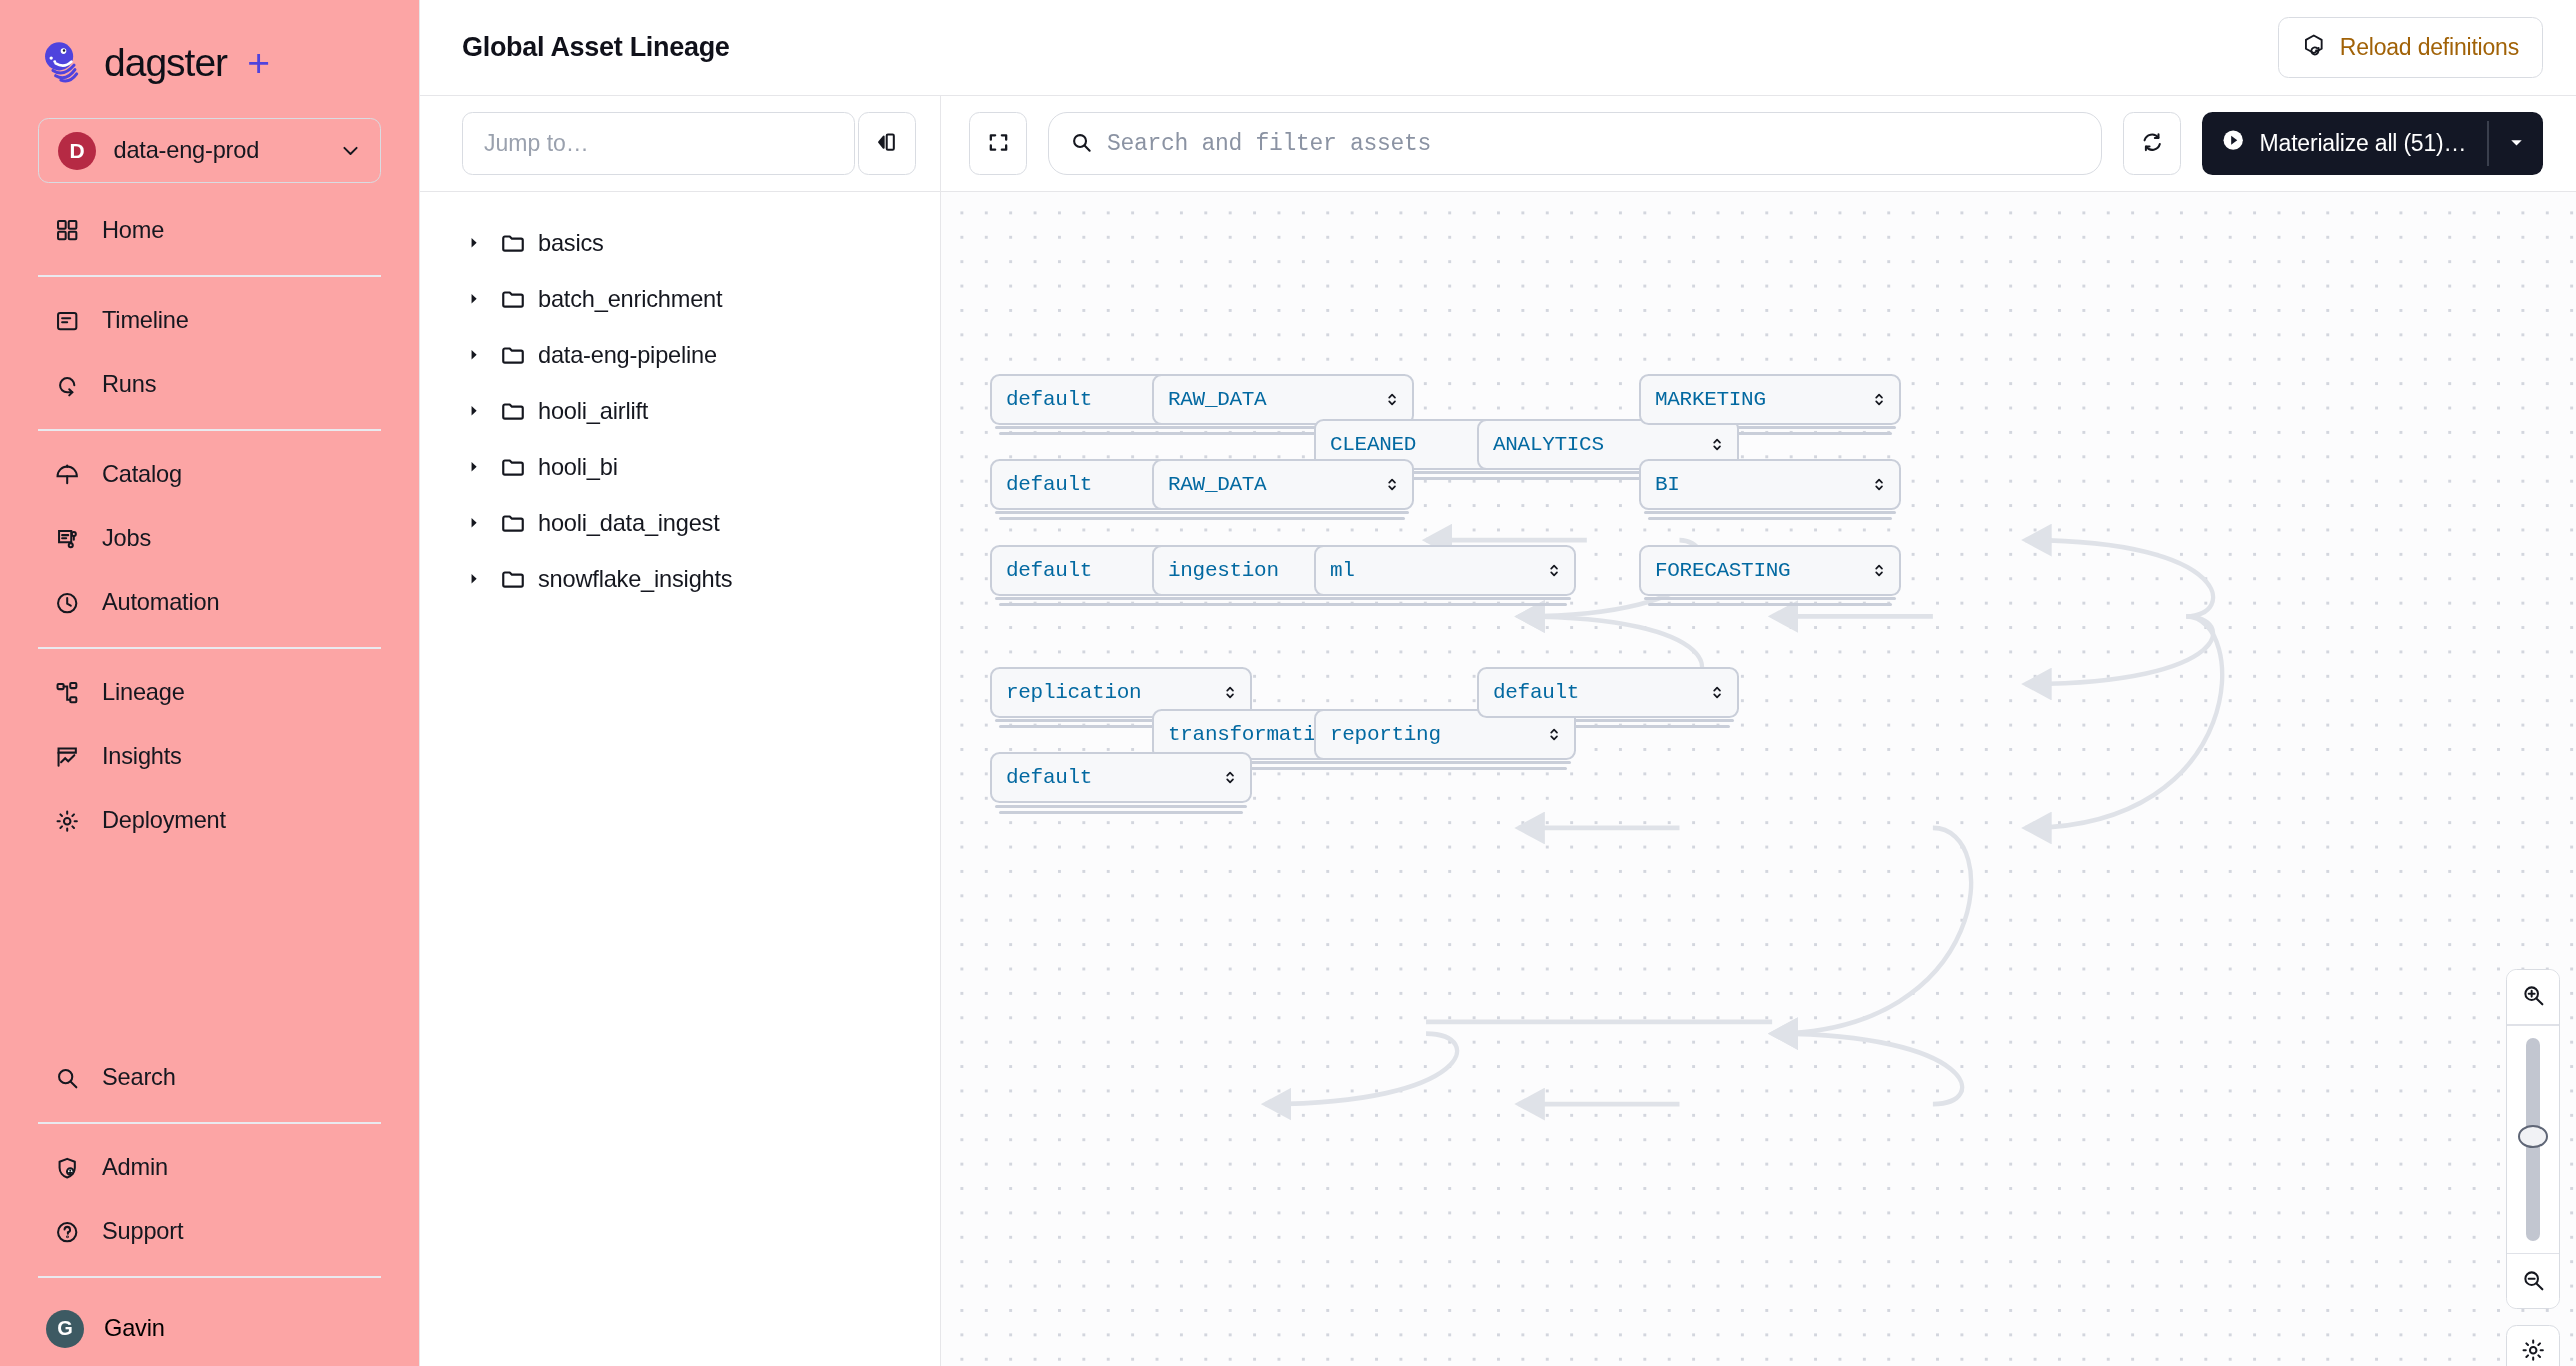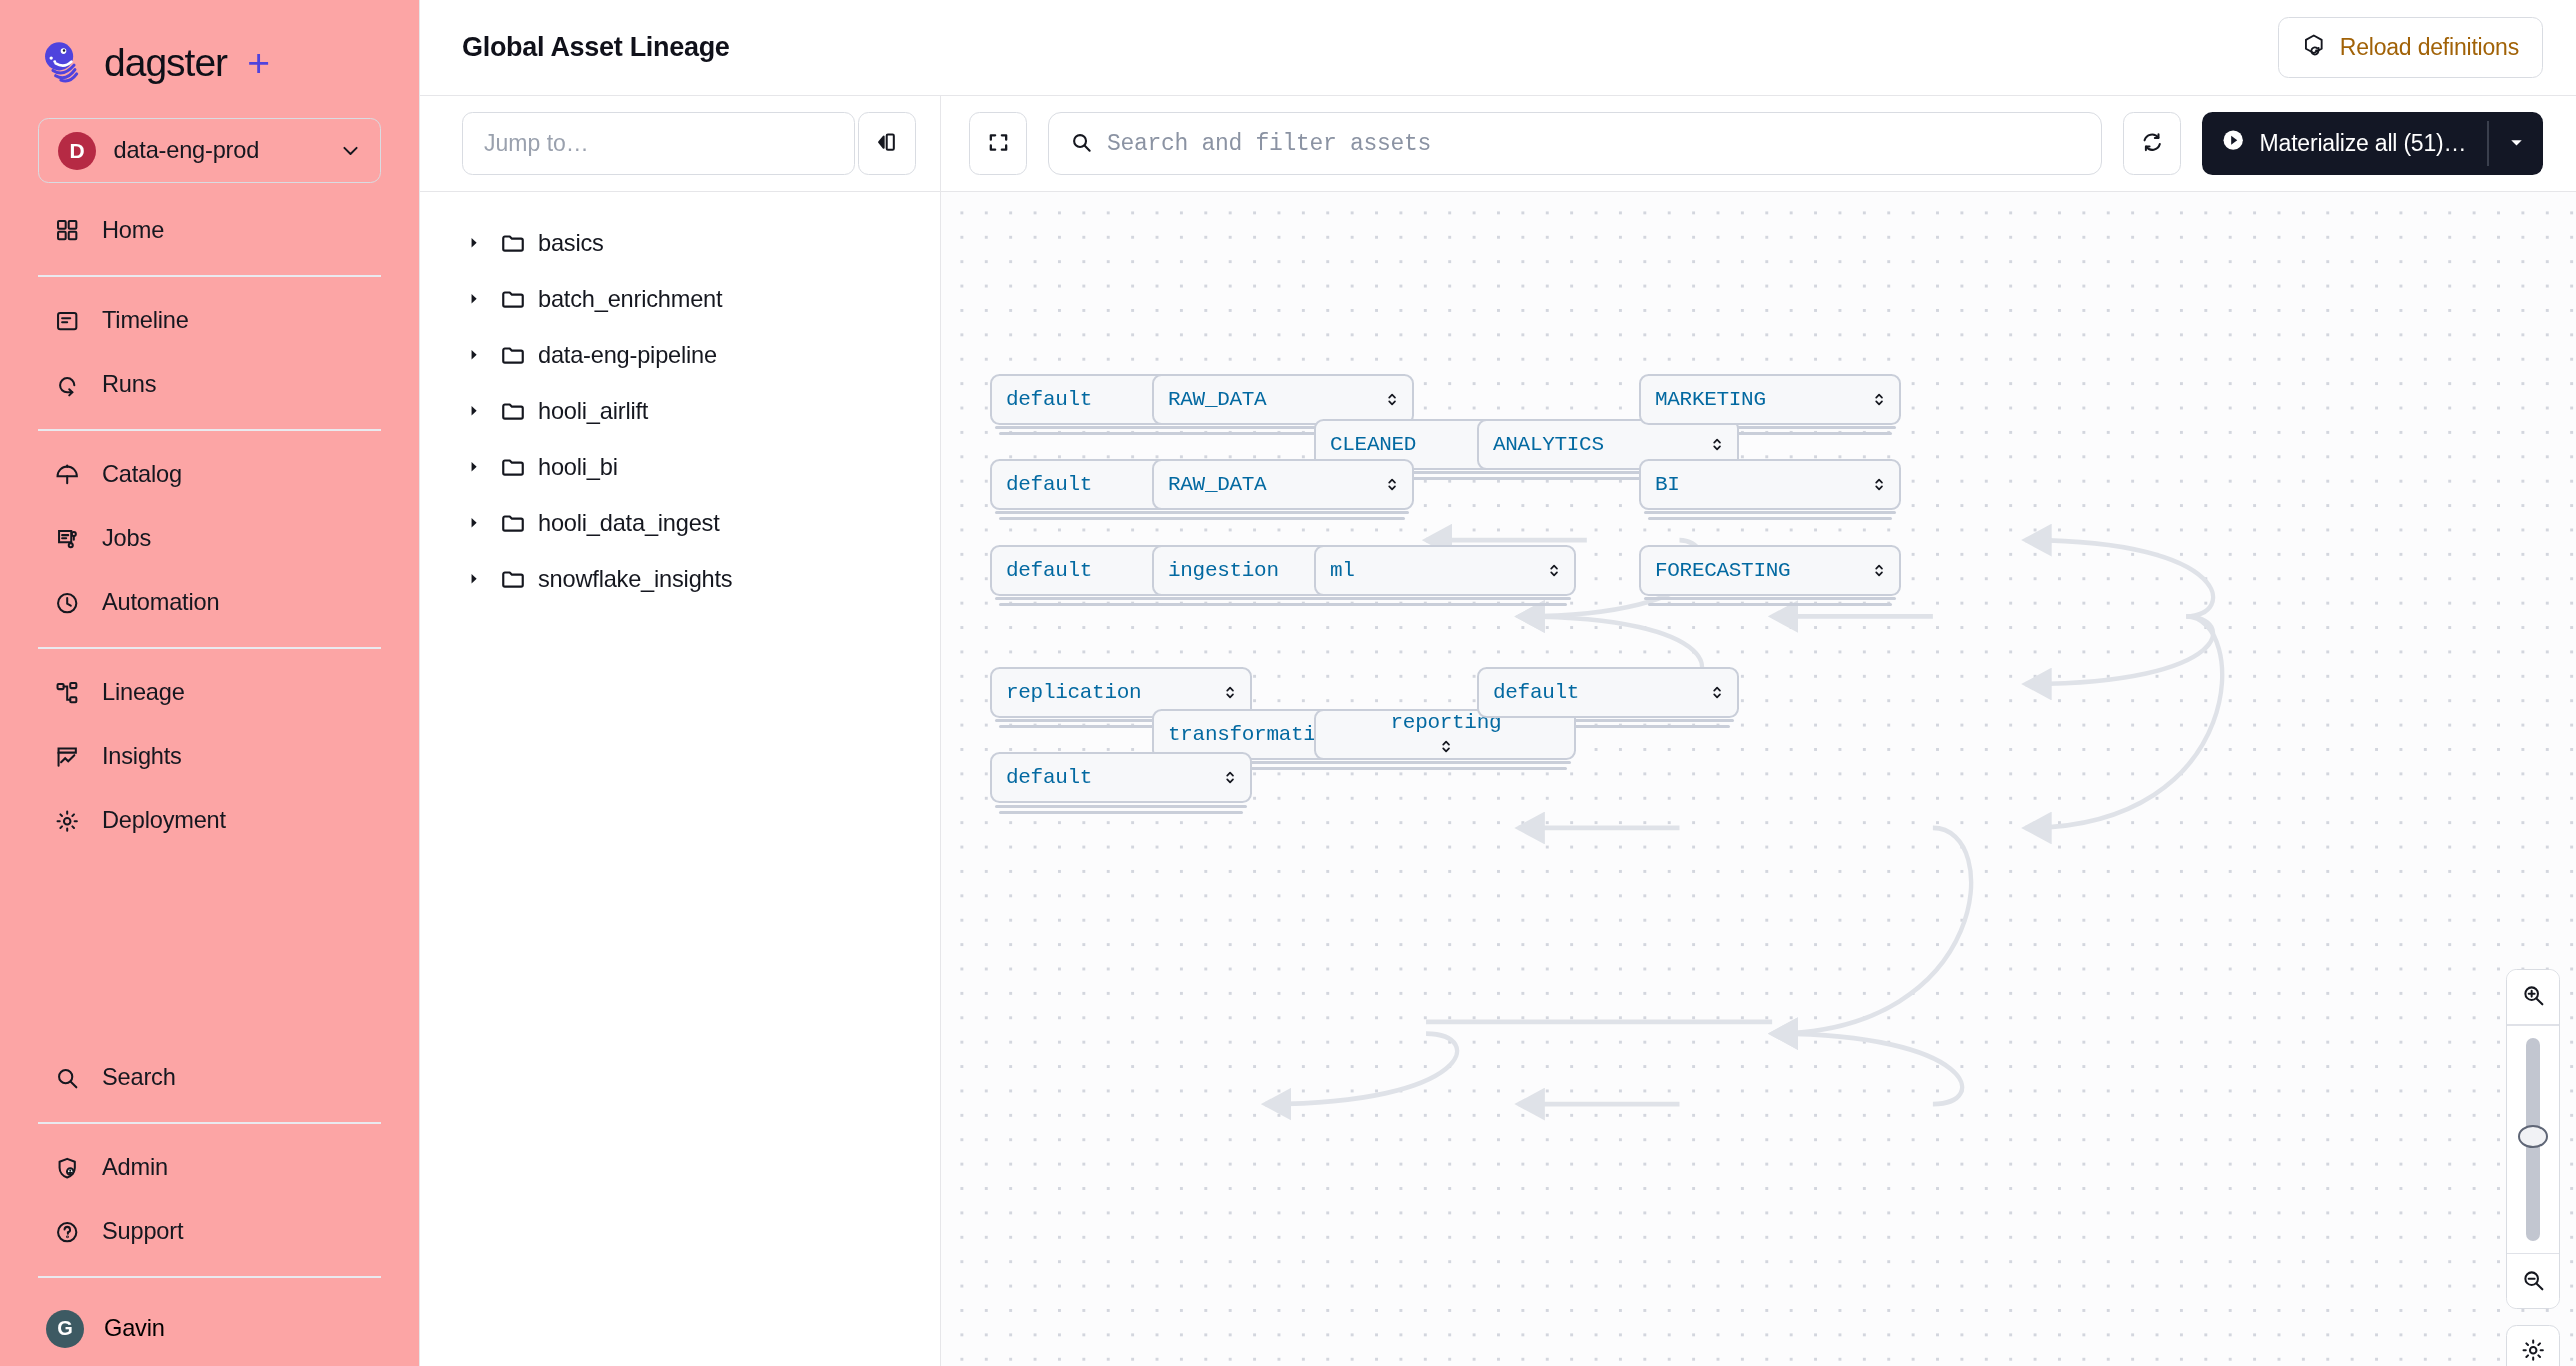--- a/index.html
+++ b/index.html
@@ -109,21 +109,21 @@
     width: 58px; height: 63px; flex: 0 0 58px;
     border: 1.7px solid #d9dce2; border-radius: 10.5px; background: #fff;
     display: flex; align-items: center; justify-content: center; cursor: pointer;
   }
   .toolbar-right {
     flex: 1; display: flex; align-items: center; gap: 21px;
     padding: 0 33px 0 28px; min-width: 0;
   }
   .search-wrap {
     flex: 1; height: 63px; min-width: 0;
-    border: 1.7px solid #d9dce2; border-radius: 13px;
+    border: 1.7px solid #d9dce2; border-radius: 19px;
     display: flex; align-items: center; gap: 14px; padding: 16px 21px; background:#fff;
   }
   .search-input {
     flex: 1; border: none; outline: none; background: transparent;
     font-family: "Liberation Mono", monospace;
     font-size: 23px; color: #15171f; letter-spacing: -0.3px;
   }
   .search-input::placeholder { color: #8b93a3; }
   .materialize {
     height: 63px; background: #131725; border-radius: 10.5px;
@@ -760,21 +760,21 @@
           <span class="node-label">transformation</span>
           <span class="node-stepper">
             <svg viewBox="0 0 12 24" width="12.2" height="23" fill="none" stroke="#15171f" stroke-width="1.8" stroke-linecap="round" stroke-linejoin="round">
                 <path d="M3 10l3-3 3 3"></path>
                 <path d="M3 14l3 3 3-3"></path>
               </svg>
           </span>
         </div>
         <div class="node-stack" style="left:211px; top:569px; width:262px;"></div>
 
-        <div class="node" style="left:373px; top:517px; width:262px;flex-direction:column;">
+        <div class="node" style="left:373px; top:517px; width:262px;">
           <span class="node-label">reporting</span>
           <span class="node-stepper">
             <svg viewBox="0 0 12 24" width="12.2" height="23" fill="none" stroke="#15171f" stroke-width="1.8" stroke-linecap="round" stroke-linejoin="round">
                 <path d="M3 10l3-3 3 3"></path>
                 <path d="M3 14l3 3 3-3"></path>
               </svg>
           </span>
         </div>
         <div class="node-stack" style="left:373px; top:569px; width:262px;"></div>
 

